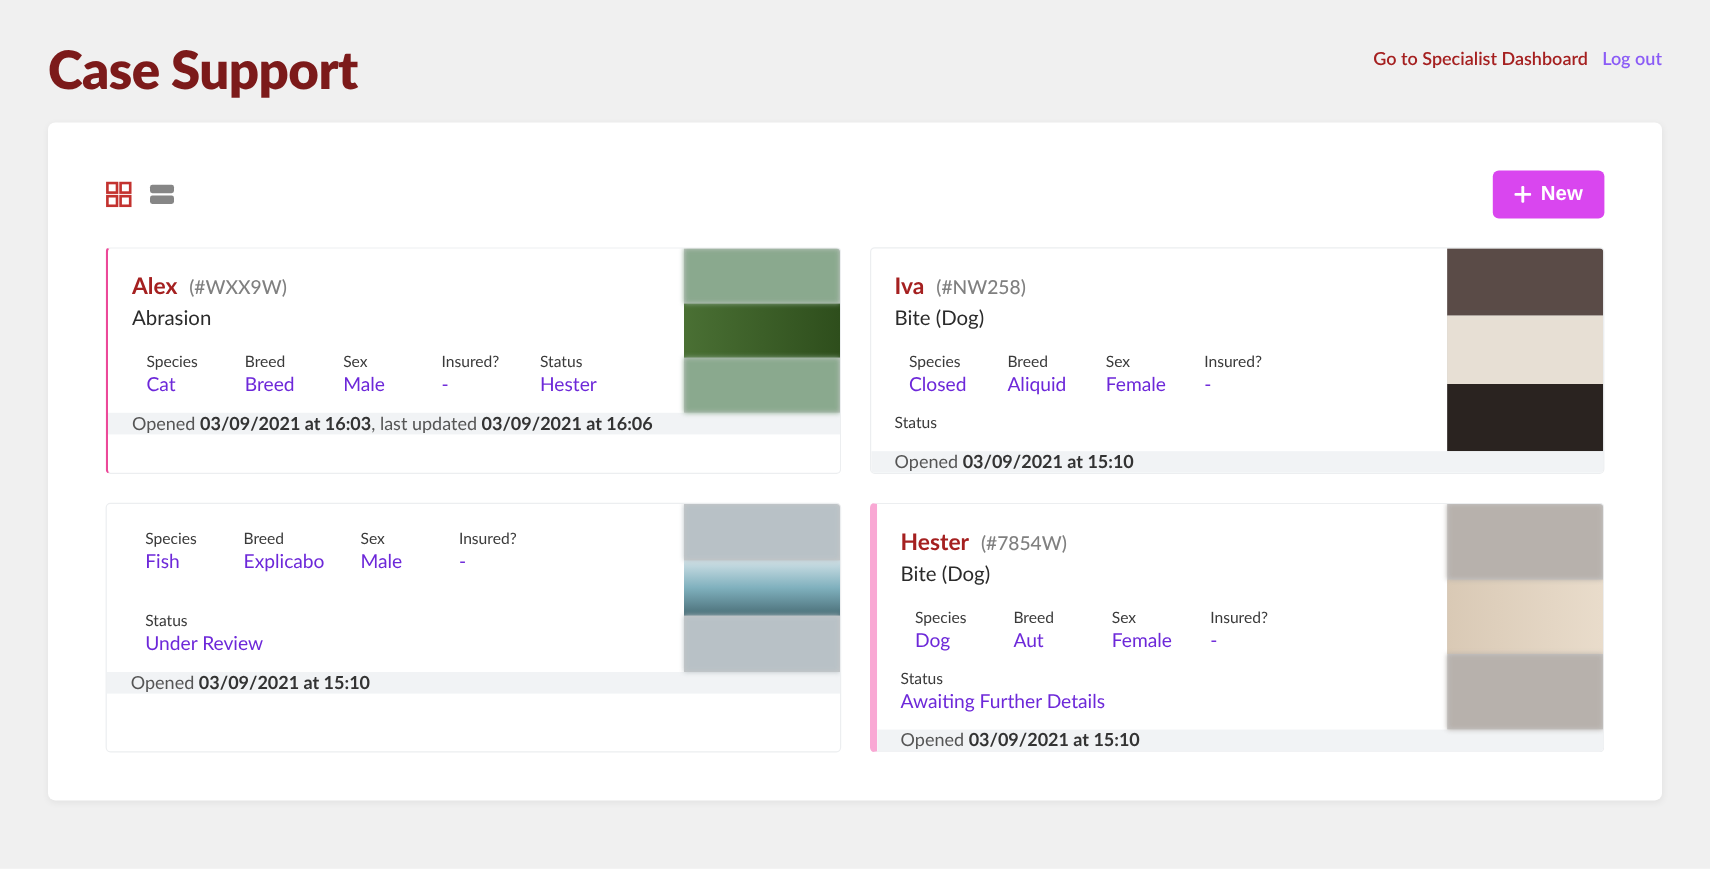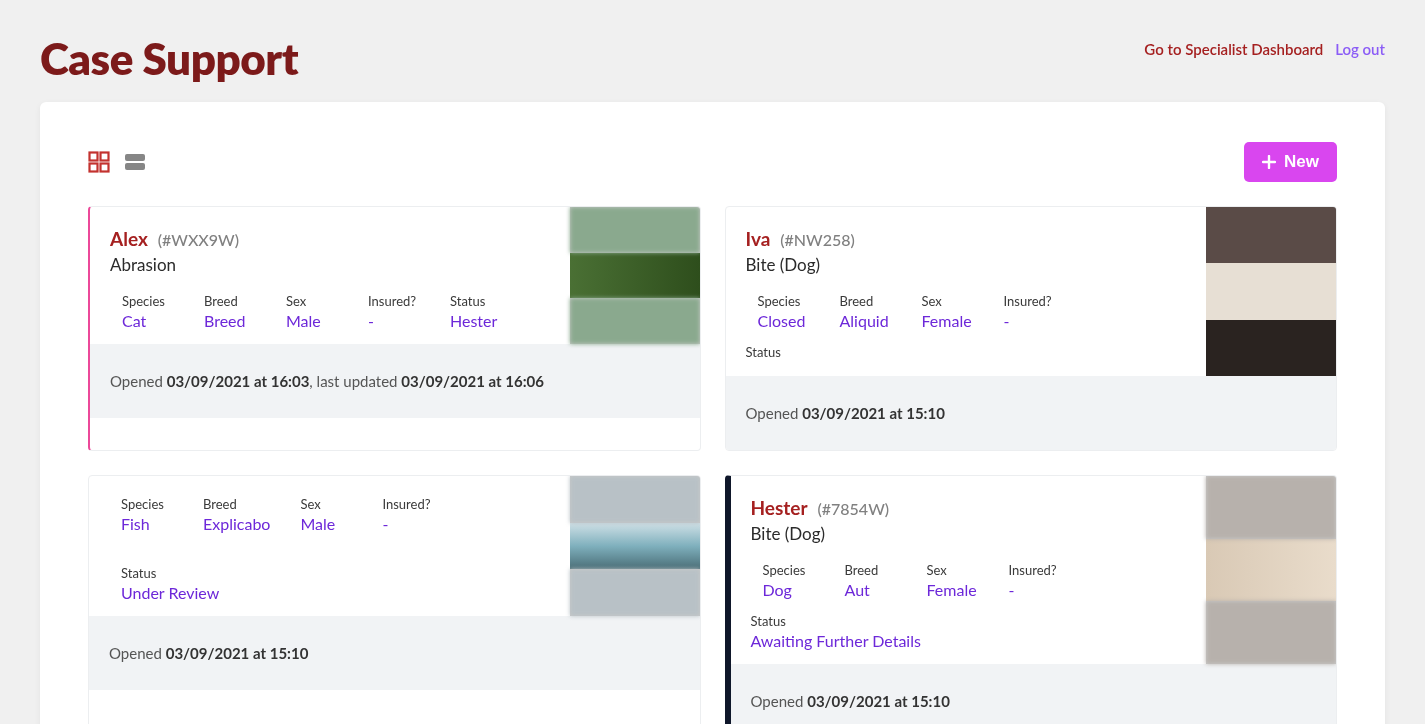--- a/index.html
+++ b/index.html
@@ -160,26 +160,26 @@
   .thumb.iva .seg.mid { background:#e7dfd4; }
   .thumb.iva .seg.bot { background:#2a2320; }
   .thumb.eleonore .seg.top { background:#b8c1c6; filter: blur(2px);}
   .thumb.eleonore .seg.mid { background: linear-gradient(#cfe0e6,#7fb0bd,#4a6e77); }
   .thumb.eleonore .seg.bot { background:#b8c1c6; filter: blur(2px);}
   .thumb.hester .seg.top { background:#b7b1ac; filter:blur(2px);}
   .thumb.hester .seg.mid { background: linear-gradient(90deg,#d9c9b5,#e9dccb); }
   .thumb.hester .seg.bot { background:#b7b1ac; filter:blur(2px);}
 
   .stripe-green { border-left: 2px solid #ec4899; }
-  .stripe-red   { border-left: 6px solid #0f172a; }
+  .stripe-red   { border-left: 6px solid #f9a8d4; }
 
   .card-footer {
     background: #f1f3f5;
     color: #555;
-    padding: 28px 20px;
+    padding: 0 20px;
     font-size: 15px;
   }
   .card-footer strong { color: #333; }
 </style>
 </head>
 <body>
 
 <div class="header">
   <h1 class="page-title">Case Support</h1>
   <div class="user-block">

